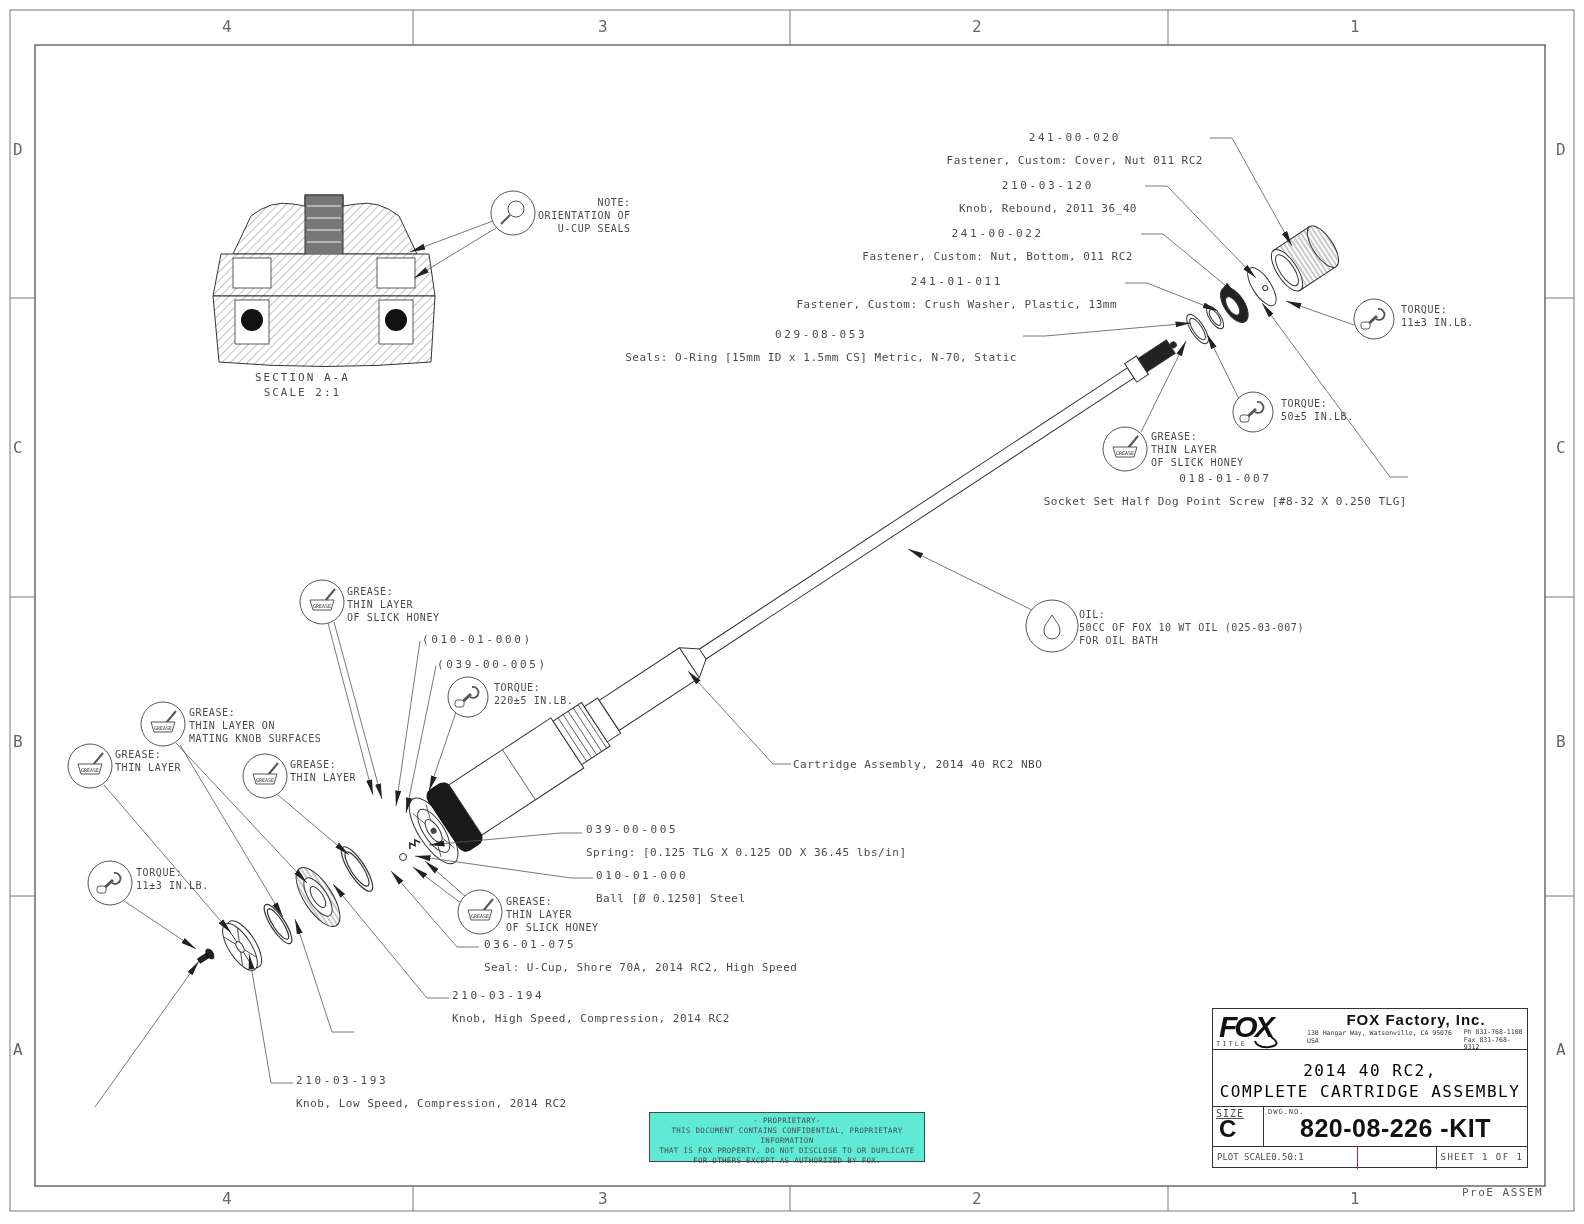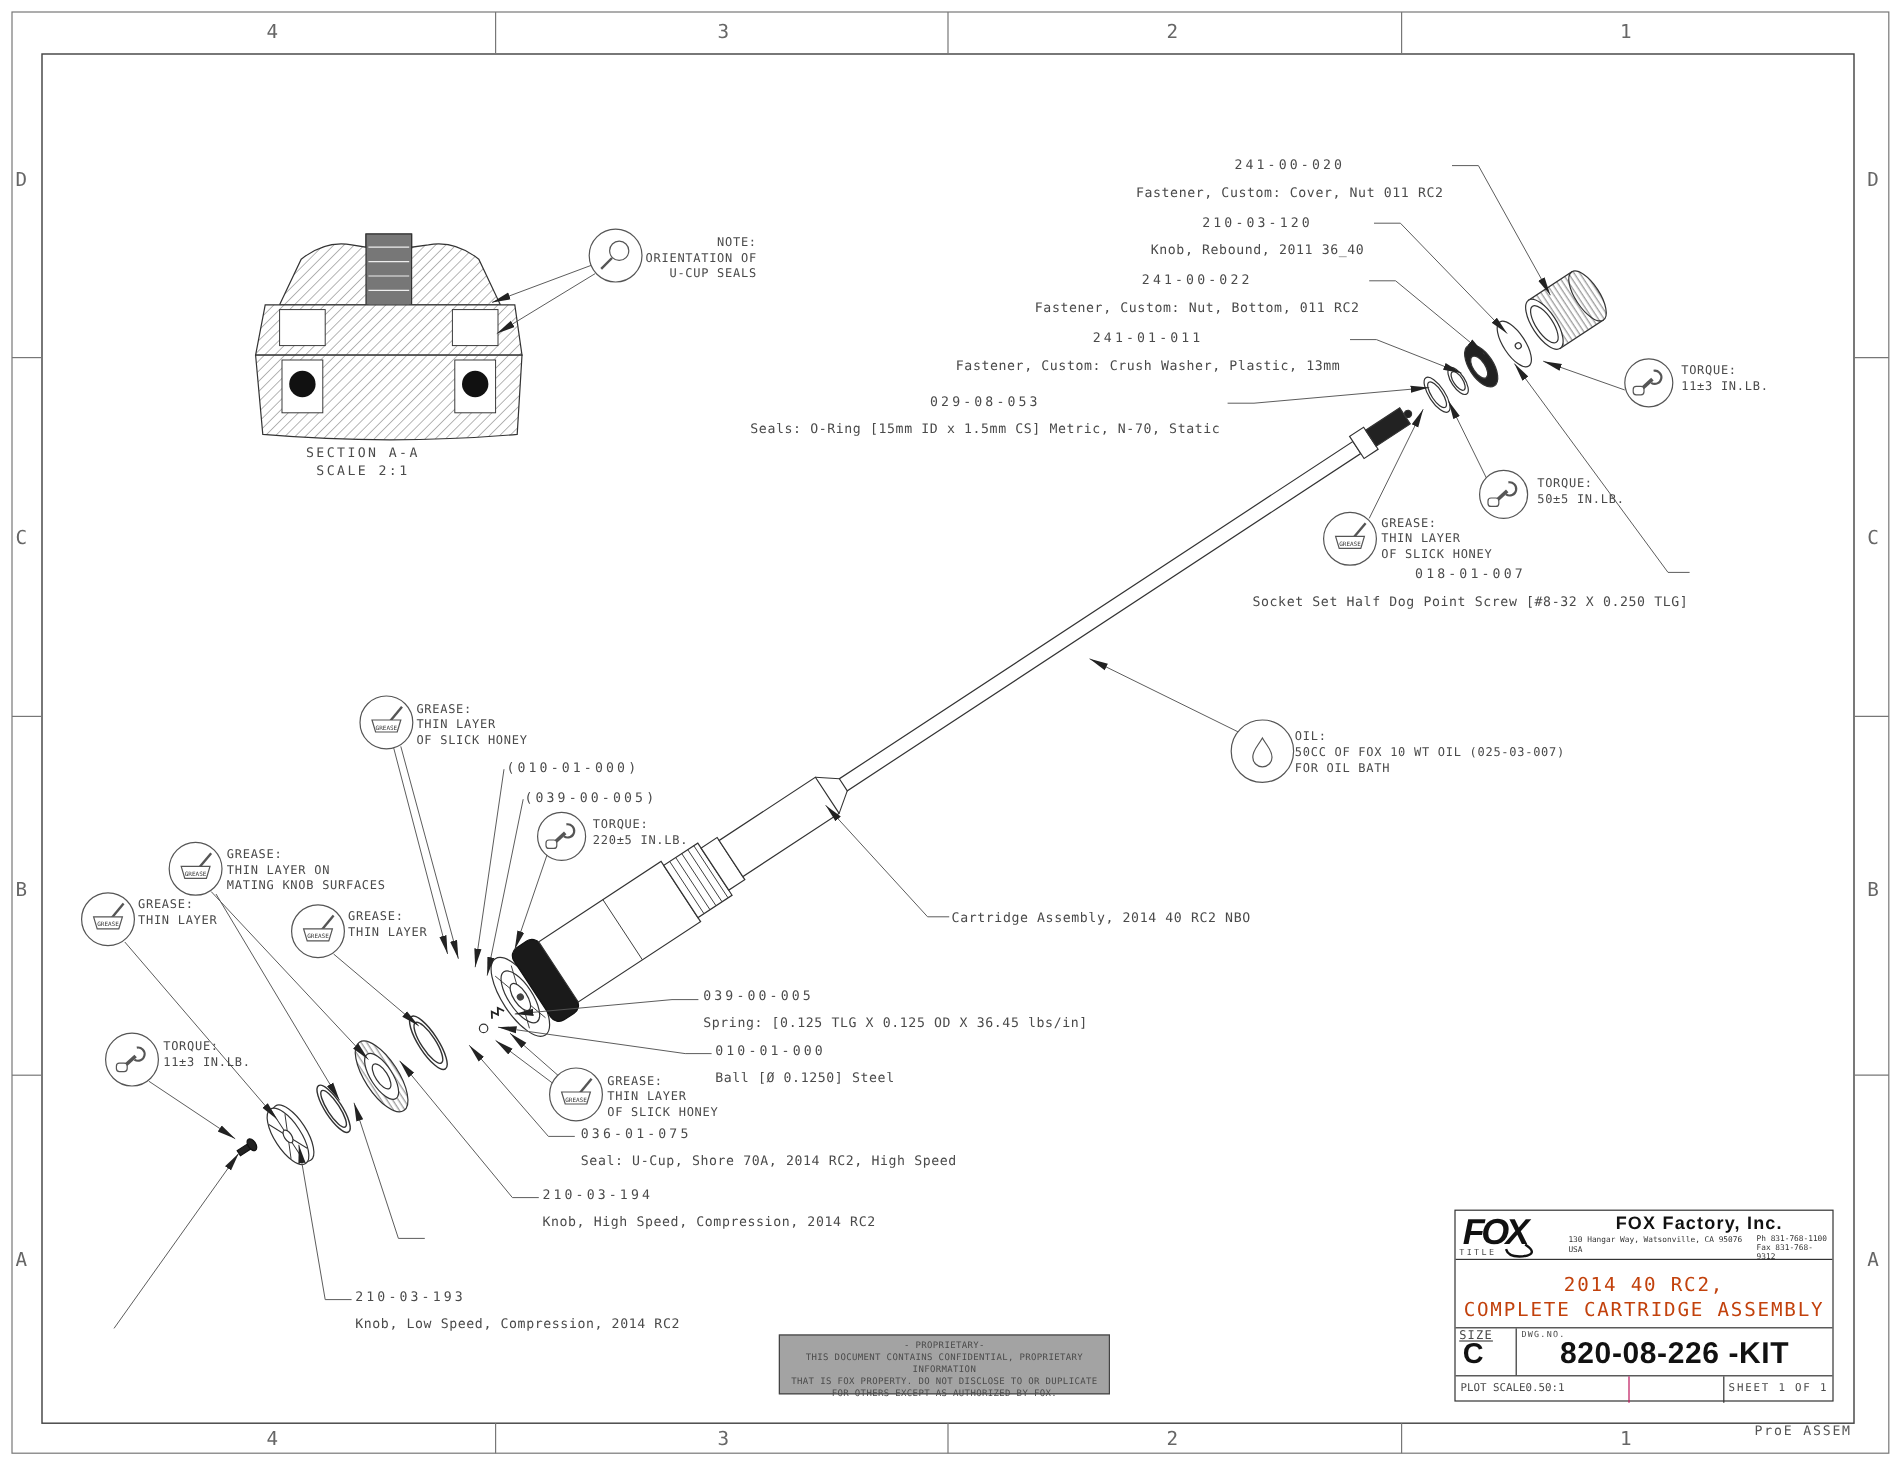--- a/index.html
+++ b/index.html
@@ -8,30 +8,30 @@
   svg.layer{position:absolute;left:0;top:0;}
   .co{position:absolute;white-space:nowrap;}
   .co span{display:block;}
   .pn{font-size:11px;letter-spacing:2.6px;line-height:23px;}
   .ds{font-size:11px;letter-spacing:0.5px;line-height:23px;}
   .r{text-align:center;}
   .note{position:absolute;white-space:nowrap;font-size:10px;line-height:13px;letter-spacing:0.6px;}
   .zone{position:absolute;font-size:16px;color:#666;}
   .seclbl{position:absolute;text-align:center;font-size:11px;letter-spacing:2px;line-height:15px;white-space:nowrap;}
   #prop{position:absolute;left:649px;top:1112px;width:276px;height:50px;border:1px solid #444;
-        text-align:center;font-size:7.5px;line-height:10px;letter-spacing:0.3px;padding-top:3px;box-sizing:border-box;background:#a3a3a3;}
+        text-align:center;font-size:7.5px;line-height:10px;letter-spacing:0.3px;padding-top:3px;box-sizing:border-box;background:#5eead4;}
   #tb{position:absolute;left:1212px;top:1008px;width:316px;height:160px;border:1.5px solid #333;background:#fff;box-sizing:border-box;}
   #tb .row1{height:40px;border-bottom:1px solid #333;display:flex;}
   #tb .logo{width:92px;position:relative;}
   #tb .cinfo{flex:1;padding-top:2px;}
   #tb .cname{font-family:"Liberation Sans",sans-serif;font-weight:bold;font-size:15px;color:#111;text-align:center;letter-spacing:1px;}
   #tb .caddr{display:flex;justify-content:space-between;font-size:6.5px;letter-spacing:0;color:#333;padding:1px 2px 0 2px;}
   #tb .phones{text-align:left;line-height:7.5px;}
   #tb .row2{height:56px;border-bottom:1px solid #333;position:relative;text-align:center;}
-  #tb .big{font-size:16px;letter-spacing:1.5px;color:#c2410c;line-height:21px;}
+  #tb .big{font-size:16px;letter-spacing:1.5px;color:#000000;line-height:21px;}
   #tb .row2 .pad{padding-top:10px;}
   #tb .row3{height:39px;border-bottom:1px solid #333;display:flex;}
   #tb .size{width:50px;border-right:1px solid #333;position:relative;}
   #tb .size .lab{position:absolute;left:3px;top:1px;font-size:10px;letter-spacing:1px;text-decoration:underline;}
   #tb .size .val{position:absolute;left:6px;top:8px;font-family:"Liberation Sans",sans-serif;font-weight:bold;font-size:24px;color:#111;}
   #tb .dwg{flex:1;position:relative;text-align:center;}
   #tb .dwg .lab{position:absolute;left:4px;top:1px;font-size:7px;letter-spacing:1px;}
   #tb .dwg .val{margin-top:7px;font-family:"Liberation Sans",sans-serif;font-weight:bold;font-size:25px;letter-spacing:0.5px;color:#111;}
   #tb .row4{height:22px;display:flex;font-size:9px;}
   #tb .c1{width:140px;border-right:1px solid #be185d;padding:5px 0 0 4px;}

